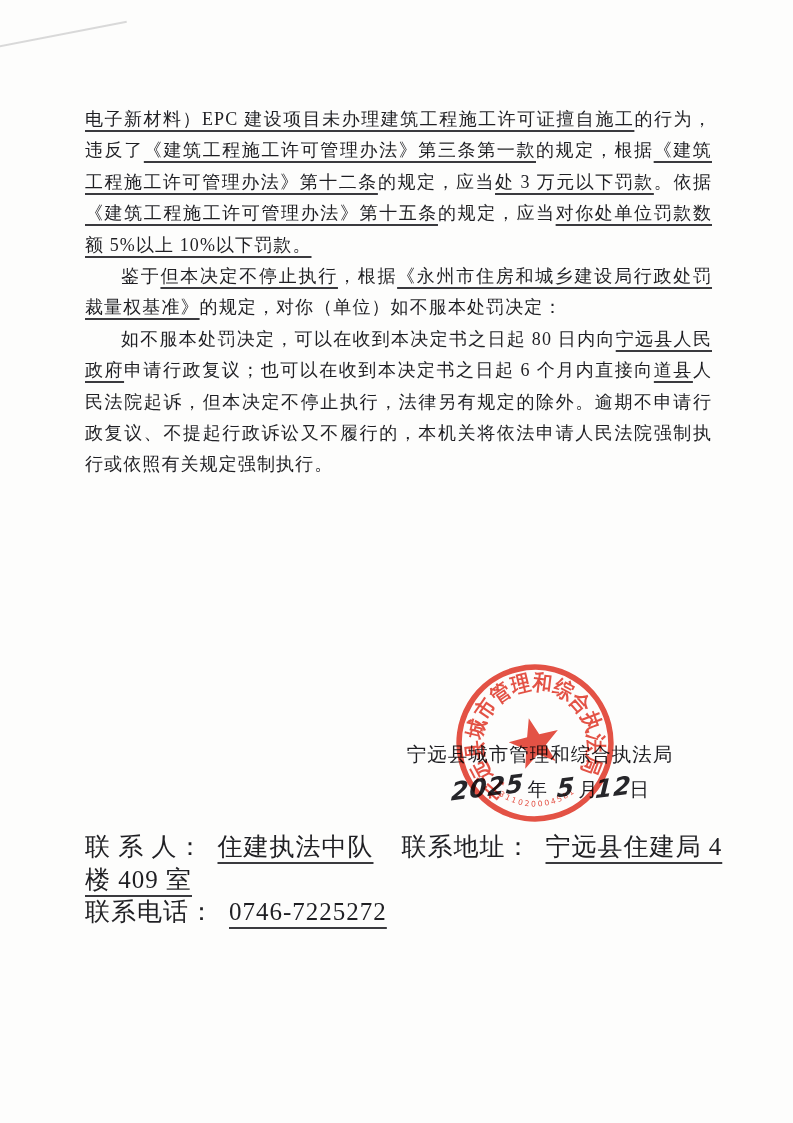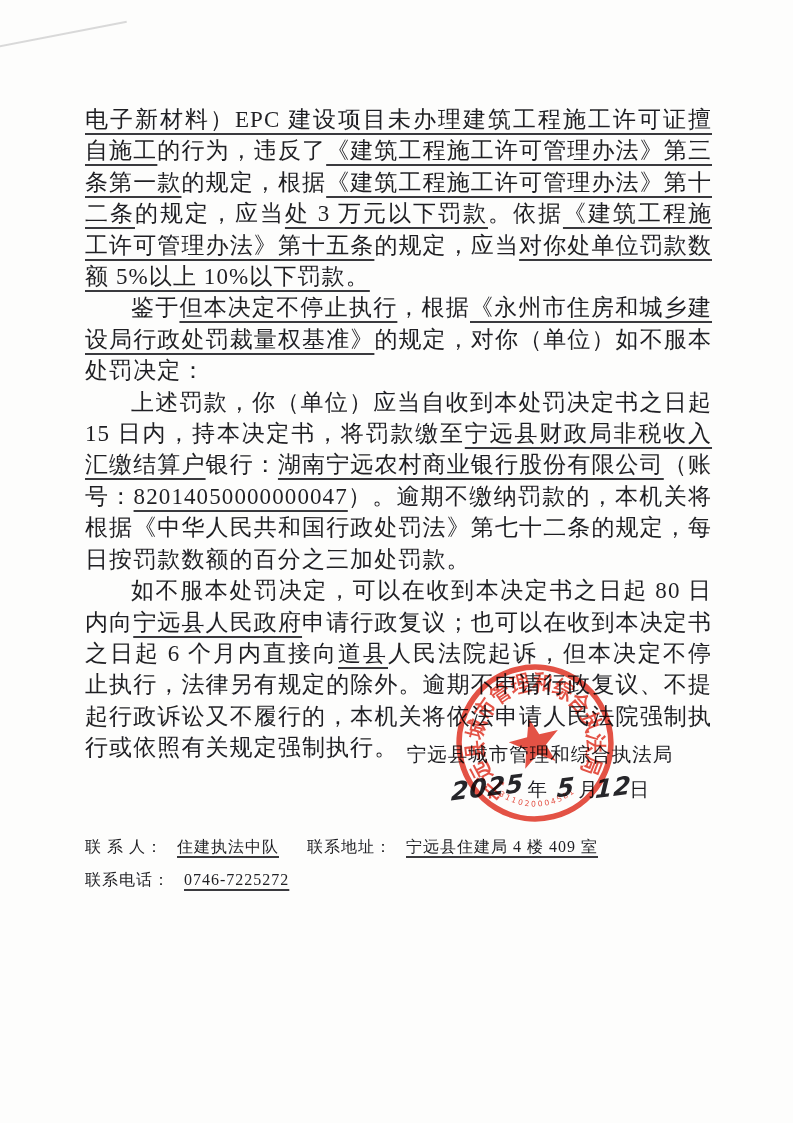--- a/index.html
+++ b/index.html
@@ -8,21 +8,21 @@
     background:#fdfdfc;overflow:hidden;
     font-family:"Liberation Serif","DejaVu Serif",serif;
     color:#1f1f23;
   }
   .scan-artifact{
     position:absolute;left:-12px;top:34px;width:140px;height:2px;
     background:#d9d9d9;transform:rotate(-11deg);
   }
   .body-text{
     position:absolute;left:85px;top:104px;width:627px;
-    font-size:23px;line-height:31.4px;letter-spacing:1.1px;
+    font-size:18px;line-height:31.4px;letter-spacing:1.1px;
     text-align:justify;
   }
   .body-text p{margin:0;}
   .body-text p.indent{text-indent:2em;}
   .u{
     text-decoration:underline;
     text-underline-offset:0.28em;
     text-decoration-thickness:1.5px;
     text-decoration-color:#3a3a3e;
   }
@@ -46,36 +46,35 @@
     mix-blend-mode:multiply;opacity:0.88;
   }
   .seal .ring{stroke:#e23a2c;stroke-width:5.5;fill:none;}
   .seal .seal-text{fill:#e23a2c;font-size:21px;font-weight:700;
     font-family:"Liberation Serif","DejaVu Serif",serif;}
   .seal .seal-serial{fill:#e23a2c;font-size:7.5px;letter-spacing:2px;
     font-family:"DejaVu Sans",sans-serif;}
   .seal .star{fill:#e23a2c;}
   .contact{
     position:absolute;left:85px;top:831px;width:650px;
-    font-size:16px;line-height:32.5px;letter-spacing:1px;
+    font-size:25px;line-height:32.5px;letter-spacing:1px;
   }
   .contact .pad{padding:0 14px;}
   .contact .gap{display:inline-block;width:14px;}
 </style>
 </head>
 <body>
 
 <div class="page">
 
   <div class="scan-artifact"></div>
 
   <div class="body-text">
       <p class=""><span class="u">电子新材料）EPC 建设项目未办理建筑工程施工许可证擅自施工</span><span>的行为，违反了</span><span class="u">《建筑工程施工许可管理办法》第三条第一款</span><span>的规定，根据</span><span class="u">《建筑工程施工许可管理办法》第十二条</span><span>的规定，应当</span><span class="u">处 3 万元以下罚款</span><span>。依据</span><span class="u">《建筑工程施工许可管理办法》第十五条</span><span>的规定，应当</span><span class="u">对你处单位罚款数额 5%以上 10%以下罚款。</span></p>
       <p class="indent"><span>鉴于</span><span class="u">但本决定不停止执行</span><span>，根据</span><span class="u">《永州市住房和城乡建设局行政处罚裁量权基准》</span><span>的规定，对你（单位）如不服本处罚决定：</span></p>
-      <p class="indent"><span>上述罚款，你（单位）应当自收到本处罚决定书之日起 15 日内，持本决定书，将罚款缴至</span><span class="u">宁远县财政局非税收入汇缴结算户</span><span>银行：</span><span class="u">湖南宁远农村商业银行股份有限公司</span><span>（账号：</span><span class="u">82014050000000047</span><span>）。逾期不缴纳罚款的，本机关将根据《中华人民共和国行政处罚法》第七十二条的规定，每日按罚款数额的百分之三加处罚款。</span></p>
       <p class="indent"><span>如不服本处罚决定，可以在收到本决定书之日起 80 日内向</span><span class="u">宁远县人民政府</span><span>申请行政复议；也可以在收到本决定书之日起 6 个月内直接向</span><span class="u">道县</span><span>人民法院起诉，但本决定不停止执行，法律另有规定的除外。逾期不申请行政复议、不提起行政诉讼又不履行的，本机关将依法申请人民法院强制执行或依照有关规定强制执行。</span></p>
     </div>
 
   <div class="signature">
     <div class="agency">宁远县城市管理和综合执法局</div>
     <div class="date-line">
       <span class="hand">2025</span><span>年</span>
       <span class="hand">5</span><span>月</span><span class="hand day">12</span><span>日</span>
     </div>
   </div>

